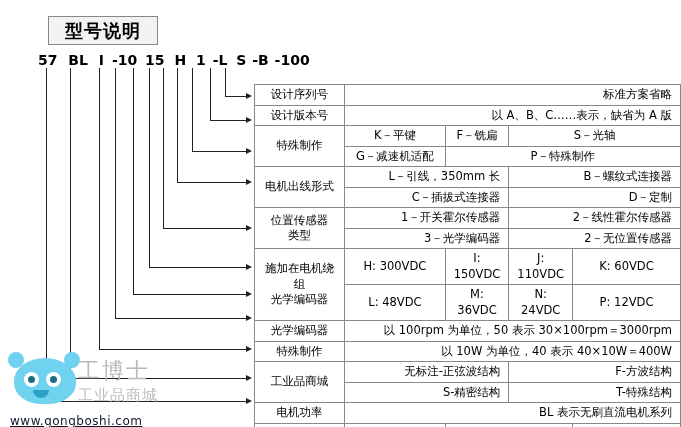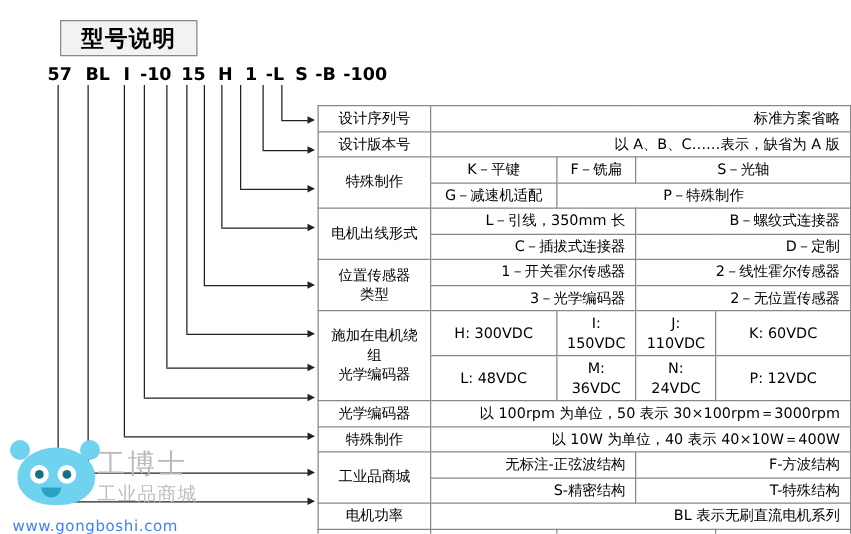--- a/index.html
+++ b/index.html
@@ -172,22 +172,23 @@
     top: 44px;
     font-size: 15px;
     color: #bdbdbd;
     letter-spacing: 1px;
   }
   #wm-url {
     position: absolute;
     left: 10px;
     top: 72px;
     font-size: 12px;
-    color: #3b82f6;
+    color: #0f172a;
     letter-spacing: 0.5px;
+    text-decoration: underline;
   }
 </style>
 </head>
 <body>
 
 <div id="title-box">
   <span>型号说明</span>
 </div>
 
 <div id="code-line">

